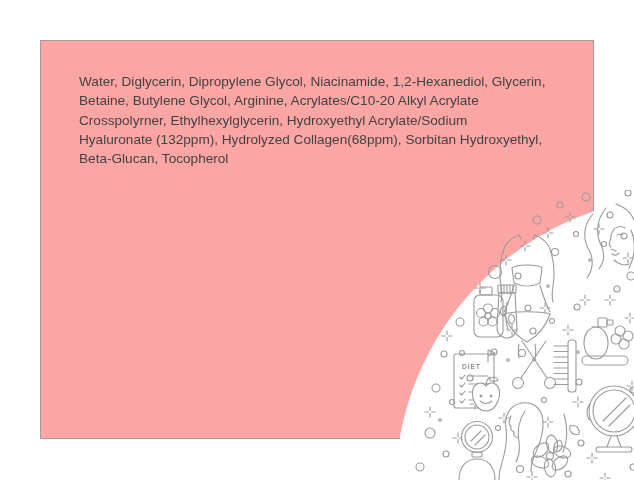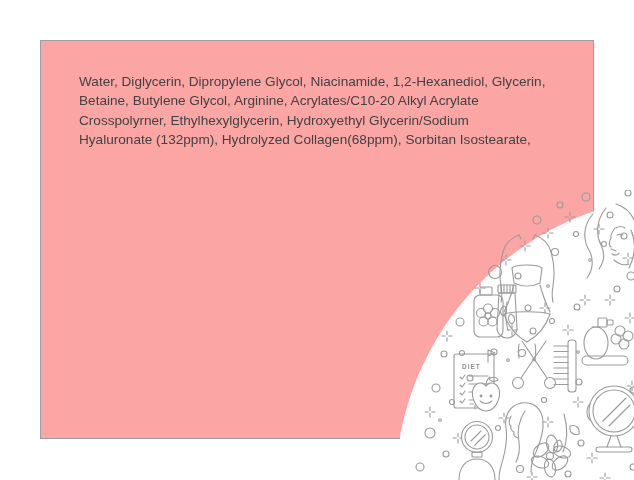--- a/index.html
+++ b/index.html
@@ -24,22 +24,23 @@
 </style>
 </head>
 <body>
 
 <div class="stage">
 
   <div class="card">
     <div class="ingredients">
       <div>Water, Diglycerin, Dipropylene Glycol, Niacinamide, 1,2-Hexanediol, Glycerin,</div>
       <div>Betaine, Butylene Glycol, Arginine, Acrylates/C10-20 Alkyl Acrylate</div>
-      <div>Crosspolyrner, Ethylhexylglycerin, Hydroxyethyl Glycerin/Sodium</div>
-      <div>Hyaluronate (132ppm), Hydrolyzed Collagen(68ppm), Sorbitan Isostearate,</div>
+      <div>Crosspolyrner, Ethylhexylglycerin, Hydroxyethyl Acrylate/Sodium</div>
+      <div>Hyaluronate (132ppm), Hydrolyzed Collagen(68ppm), Sorbitan Hydroxyethyl,</div>
+      <div>Beta-Glucan, Tocopherol</div>
     </div>
   </div>
 
   <svg class="illustration" viewBox="0 0 234 290">
     <defs>
       <g id="sparkle">
         <path d="M0,-5 V-1.6 M0,1.6 V5 M-5,0 H-1.6 M1.6,0 H5"></path>
       </g>
     </defs>
 

